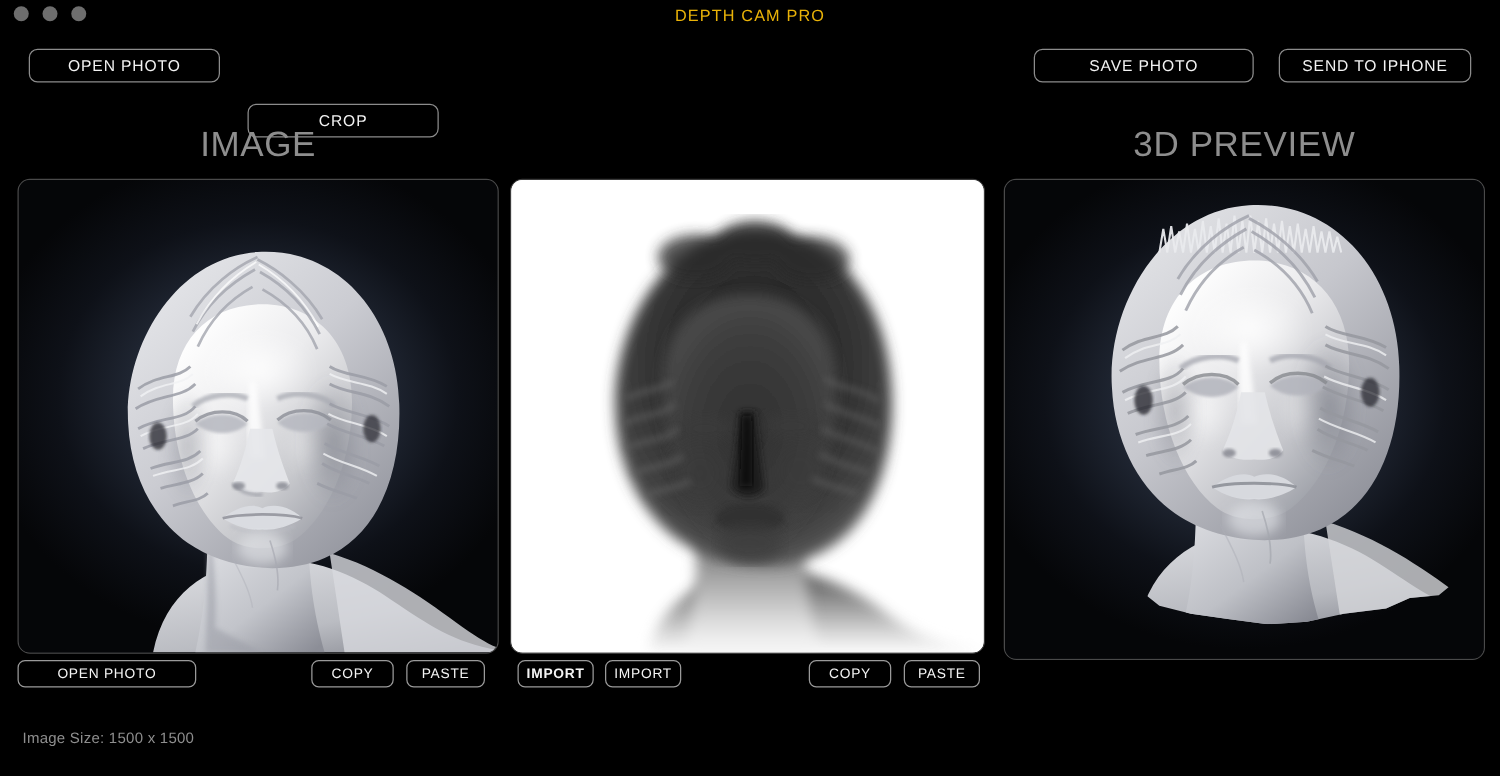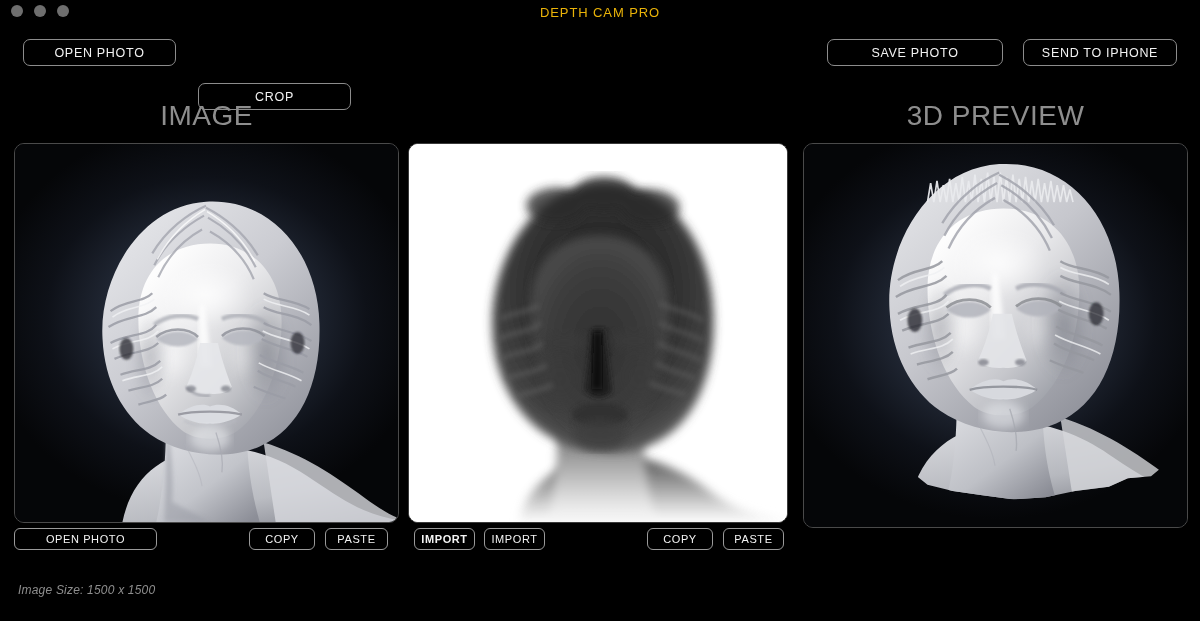--- a/index.html
+++ b/index.html
@@ -136,21 +136,20 @@
   .b-export { left:484px; width:61px; }
   .b-copy2  { left:647px; width:66px; }
   .b-paste2 { left:723px; width:61px; }
 
   
   .status {
     position:absolute; left:18px; top:583px;
     font-size:12px;
     color:#8e8e8e;
     letter-spacing:0.2px;
-    font-style:italic;
   }
 </style>
 </head>
 <body>
 
 <div class="app">
 
   <div class="titlebar">
     <div class="traffic">
       <span class="dot"></span>

